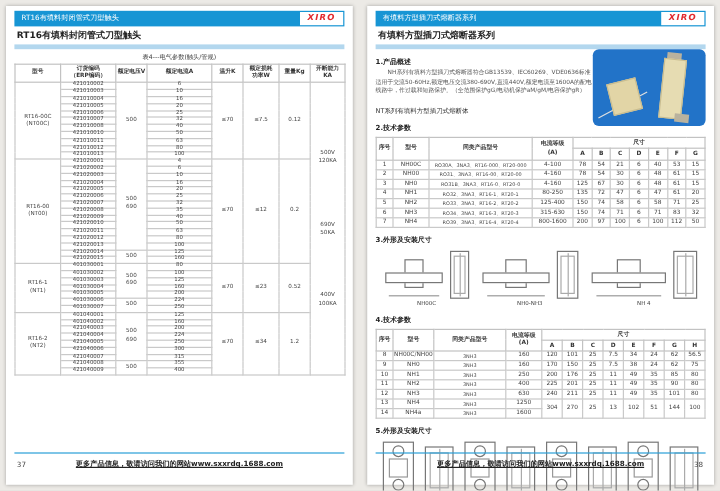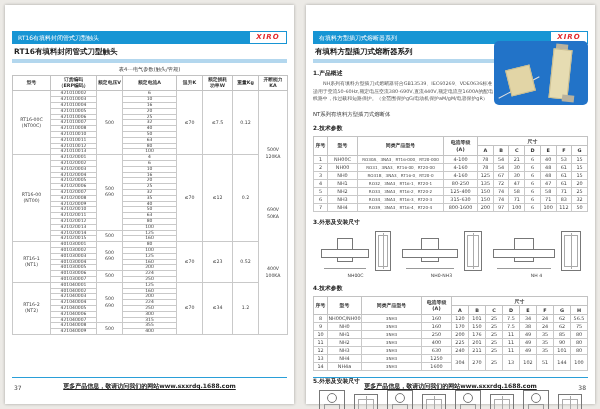--- a/index.html
+++ b/index.html
@@ -5,21 +5,21 @@
   :root{
     --blue:#1795d4; --lightblue:#b3d7ee; --red:#e22a2e; --photoblue:#2273c8;
     --ink:#333; --line:#c9c9c9;
   }
   html,body{margin:0;padding:0}
   body{font-family:"DejaVu Sans","Liberation Sans",sans-serif;background:#dedcd8;}
   .spread{position:relative;width:600px;height:409px;background:#eceae6;overflow:hidden}
   .page{position:absolute;top:5px;width:289px;height:399px;background:#fff;box-shadow:0 0 3px rgba(0,0,0,.3)}
   #pageL{left:5px}#pageR{left:306px}
   .inner{position:absolute;left:7px;right:7px;top:0;bottom:0}
-  .hbar{margin-top:26px;height:13px;background:var(--blue);color:#fff;font-size:6px;line-height:13px;padding-left:6px;position:relative}
+  .hbar{margin-top:4px;height:13px;background:var(--blue);color:#fff;font-size:6px;line-height:13px;padding-left:6px;position:relative}
   .logo{position:absolute;right:1px;top:1px;bottom:1px;width:36px;background:#fff;color:var(--red);font-weight:bold;font-style:italic;font-size:7px;line-height:11px;text-align:center;letter-spacing:1px}
   .ptitle{margin-top:3px;font-size:7.5px;font-weight:700;color:#222;padding-left:2px}
   .underbar{height:4px;background:var(--lightblue);margin-top:2px}
   .ttitle{text-align:center;font-size:5.2px;color:#444;margin-top:3px}
   table{border-collapse:collapse;width:100%;table-layout:fixed}
   .main{margin-top:2px}
   .main th{border:1px solid #c2c2c2;font-size:4.8px;font-weight:600;color:#333;padding:1px 0;white-space:pre-line;line-height:1.3;background:#fff}
   .main td{border:1px solid var(--line);font-size:4.5px;color:#444;text-align:center;height:4.8px;line-height:4.8px;padding:0;white-space:pre-line}
   .main td.model,.main td.volt,.main td.spanv,.main td.break{line-height:1.3;font-size:4.7px}
   .bc{display:flex;flex-direction:column;justify-content:space-evenly;height:225px}

